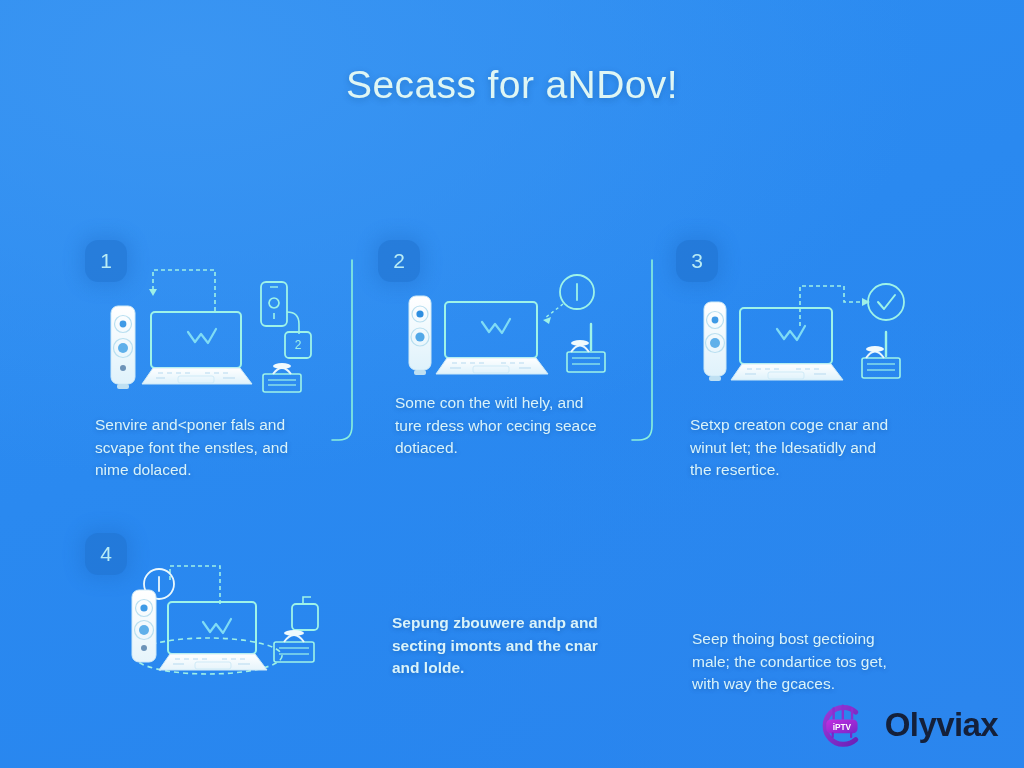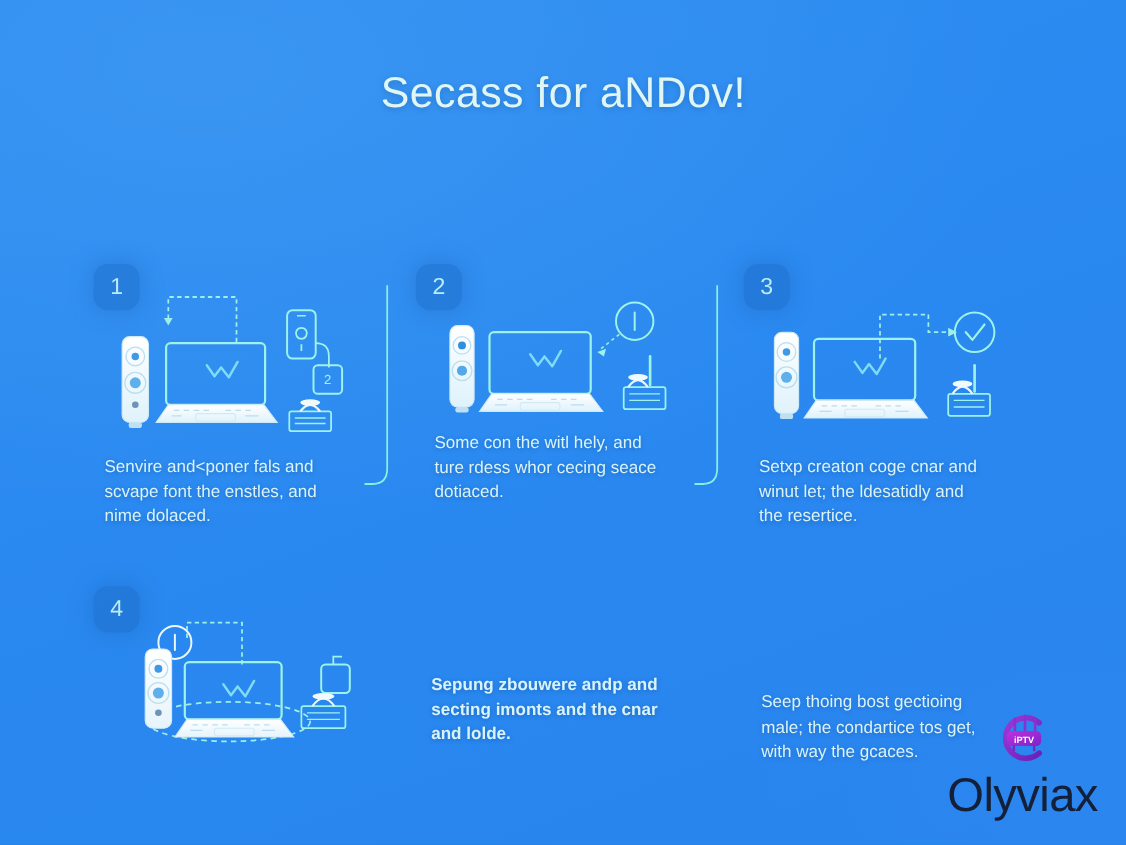--- a/index.html
+++ b/index.html
@@ -67,27 +67,26 @@
   
   .divider { position: absolute; }
 
   
   .logo {
     position: absolute;
     right: 26px;
     bottom: 20px;
     display: flex;
     align-items: center;
-    gap: 6px;
-    flex-direction: column;
+    gap: 18px;
   }
   .logo-mark { width: 52px; height: 46px; display: block; }
   .logo-text {
-    font-size: 43px;
-    font-weight: 400;
+    font-size: 33px;
+    font-weight: 700;
     letter-spacing: -0.6px;
     color: #14203a;
   }
 </style>
 </head>
 <body>
 
 <div id="canvas">
 
   <div class="title">Secass for aNDov!</div>

